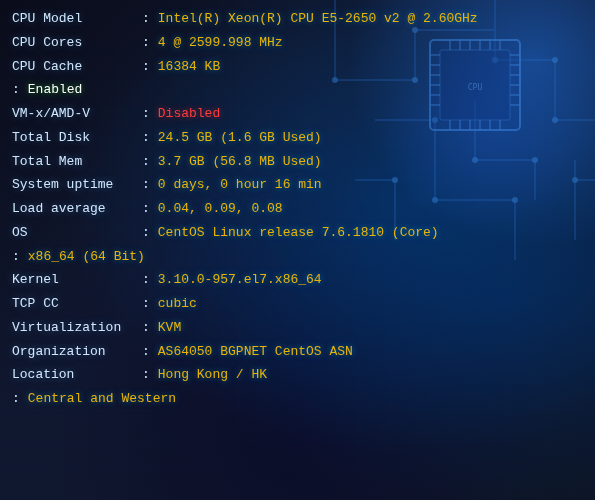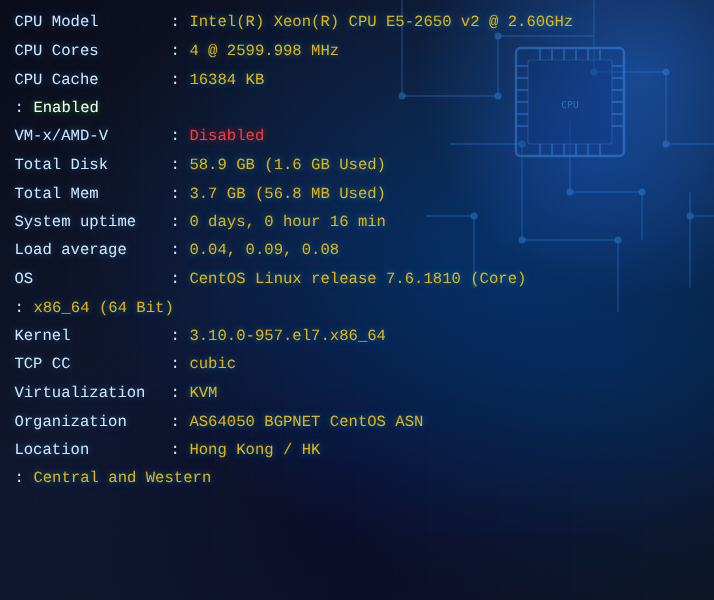--- a/index.html
+++ b/index.html
@@ -203,21 +203,21 @@
       <span class="value value-green">Enabled</span>
     </div>
     <div class="data-row">
       <span class="label">VM-x/AMD-V</span>
       <span class="colon">:</span>
       <span class="value value-red">Disabled</span>
     </div>
     <div class="data-row">
       <span class="label">Total Disk</span>
       <span class="colon">:</span>
-      <span class="value value-cyan">58.9 GB (1.6 GB Used)</span>
+      <span class="value value-cyan">24.5 GB (1.6 GB Used)</span>
     </div>
     <div class="data-row">
       <span class="label">Total Mem</span>
       <span class="colon">:</span>
       <span class="value value-cyan">3.7 GB (56.8 MB Used)</span>
     </div>
     <div class="data-row">
       <span class="label">System uptime</span>
       <span class="colon">:</span>
       <span class="value value-cyan">0 days, 0 hour 16 min</span>

